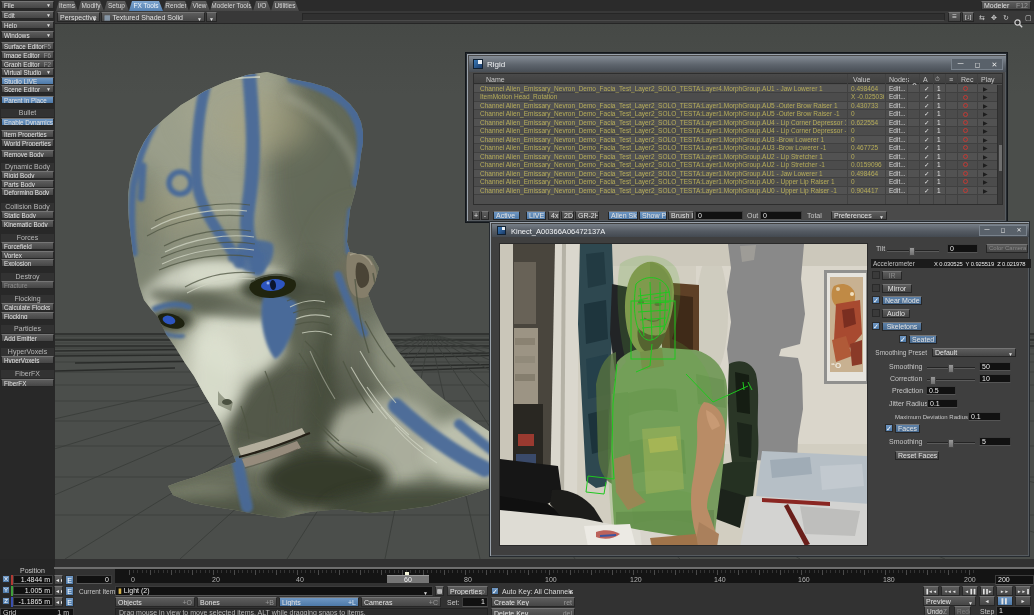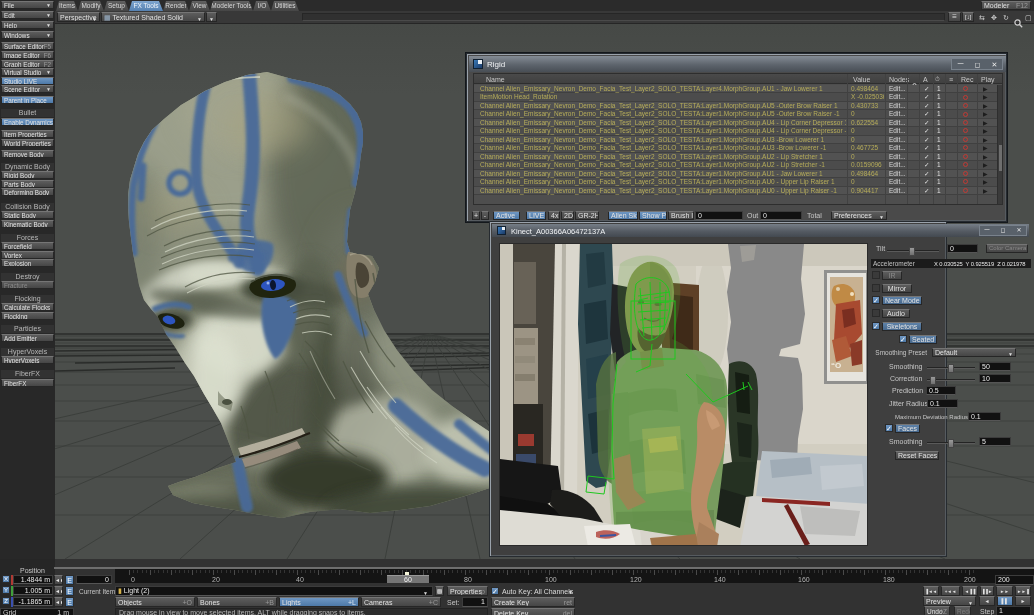--- a/index.html
+++ b/index.html
@@ -561,21 +561,21 @@
     <div class="btn blue" style="left:141px;top:157px;width:30px;height:9px;">Alien Skel</div>
     <div class="btn blue" style="left:172px;top:157px;width:28px;height:9px;">Show Ply</div>
     <div class="btn" style="left:201px;top:157px;width:26px;height:9px;">Brush In</div>
     <div class="fld" style="left:228px;top:157px;width:48px;height:9px;">0</div>
     <div class="lbl" style="left:280px;top:158px;">Out</div>
     <div class="fld" style="left:293px;top:157px;width:42px;height:9px;">0</div>
     <div class="lbl" style="left:340px;top:158px;">Total</div>
     <div class="btn" style="left:364px;top:157px;width:56px;height:9px;">Preferences<span class="dd" style="top:2px;">▼</span></div>
   </div>
 
-  <div class="abs" id="kinect" style="left:489px;top:221px;width:458px;height:336px;background:#3f3f3f;border:1px solid #262b30;box-shadow:inset 1px 1px 0 #9aa2ab, inset -1px -1px 0 #565b60;">
+  <div class="abs" id="kinect" style="left:489px;top:221px;width:541px;height:336px;background:#3f3f3f;border:1px solid #262b30;box-shadow:inset 1px 1px 0 #9aa2ab, inset -1px -1px 0 #565b60;">
     <div class="abs" style="left:2px;top:2px;width:537px;height:13px;background:linear-gradient(180deg,#767e87 0%,#555b63 55%,#434950 100%);">
       <div class="abs" style="left:5px;top:2px;width:9px;height:9px;background:linear-gradient(135deg,#3a7ab8,#1a3a68);border:1px solid #102030;">
           <div class="abs" style="right:0;top:0;width:3px;height:3px;background:#e8eef4;"></div>
         </div>
       <div class="abs" style="left:19px;top:3px;color:#f0f2f4;font-size:7.5px;">Kinect_A00366A06472137A</div>
       <div class="abs" style="left:487px;top:1px;width:48px;height:11px;border:1px solid #79828c;background:#59616a;"></div>
       <div class="abs" style="left:488px;top:2px;width:14px;height:9px;color:#e8e8e8;font-size:7px;line-height:8px;text-align:center;">─</div>
       <div class="abs" style="left:504px;top:2px;width:14px;height:9px;color:#e8e8e8;font-size:6px;line-height:9px;text-align:center;">◻</div>
       <div class="abs" style="left:520px;top:2px;width:14px;height:9px;color:#e8e8e8;font-size:6px;line-height:9px;text-align:center;">✕</div>
     </div>

